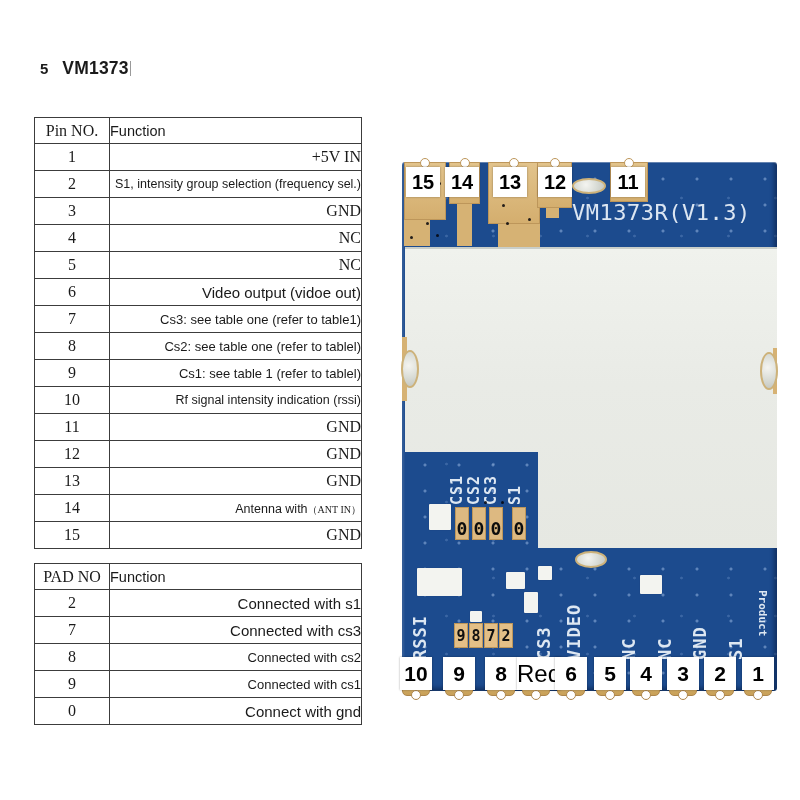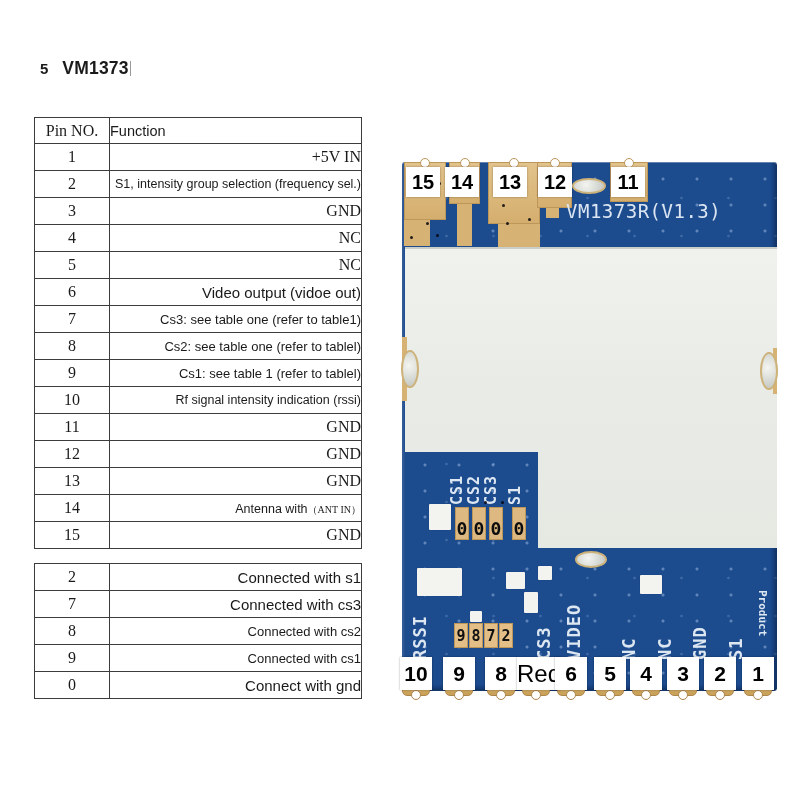--- a/index.html
+++ b/index.html
@@ -162,20 +162,24 @@
       </tr>
   <tr>
         <td class="col-pin">15</td>
         <td class="col-fn fn-lg">GND</td>
       </tr>
 </tbody>
   </table>
 
 <table class="spec" id="pad-table">
   <tbody>
+      <tr class="hdr">
+    <th class="col-pin" style="font-size:16px;">PAD NO</th>
+    <th class="col-fn">Function</th>
+  </tr>
   <tr>
         <td class="col-pin">2</td>
         <td class="col-fn fn-md">Connected with s1</td>
       </tr>
   <tr>
         <td class="col-pin">7</td>
         <td class="col-fn fn-md">Connected with cs3</td>
       </tr>
   <tr>
         <td class="col-pin">8</td>
@@ -216,21 +220,21 @@
   <div class="via" style="left:150px;top:28px;"></div>
   <div class="via" style="left:222px;top:26px;"></div>
 
   <div class="pinbox top" style="left:4px;">15</div>
   <div class="pinbox top" style="left:43px;">14</div>
   <div class="pinbox top" style="left:91px;">13</div>
   <div class="pinbox top" style="left:136px;">12</div>
   <div class="pinbox top" style="left:209px;">11</div>
 
   <div class="oval" style="left:170px;top:16px;width:34px;height:16px;"></div>
-  <div class="silkscreen" style="left:164px;top:38px;font-size:19px;text-align:center;">VM1373R(V1.3)</div>
+  <div class="silkscreen" style="left:170px;top:38px;font-size:22px;text-align:center;">VM1373R(V1.3)</div>
 
   <div class="shield"></div>
 
   <div class="goldtail" style="left:0;top:175px;width:5px;height:64px;"></div>
   <div class="goldtail" style="left:371px;top:186px;width:4px;height:46px;"></div>
   <div class="oval" style="left:-1px;top:188px;width:18px;height:38px;"></div>
   <div class="oval" style="left:358px;top:190px;width:18px;height:38px;"></div>
 
   <div class="smd" style="left:27px;top:342px;width:22px;height:26px;"></div>
   <div class="vtext" style="left:48px;top:291px;height:52px;font-size:15px;">CS1</div>

